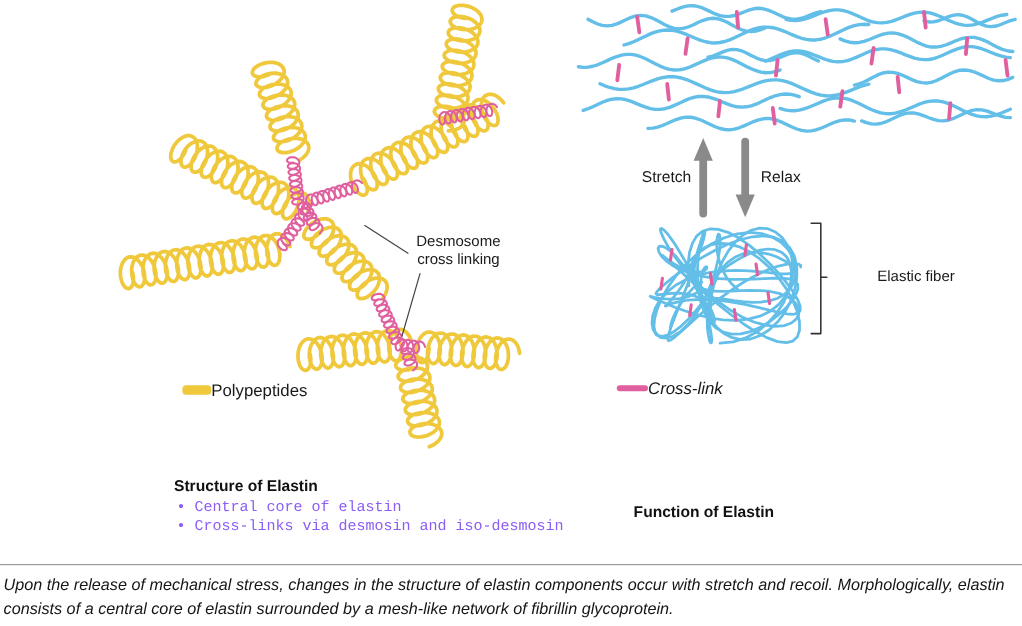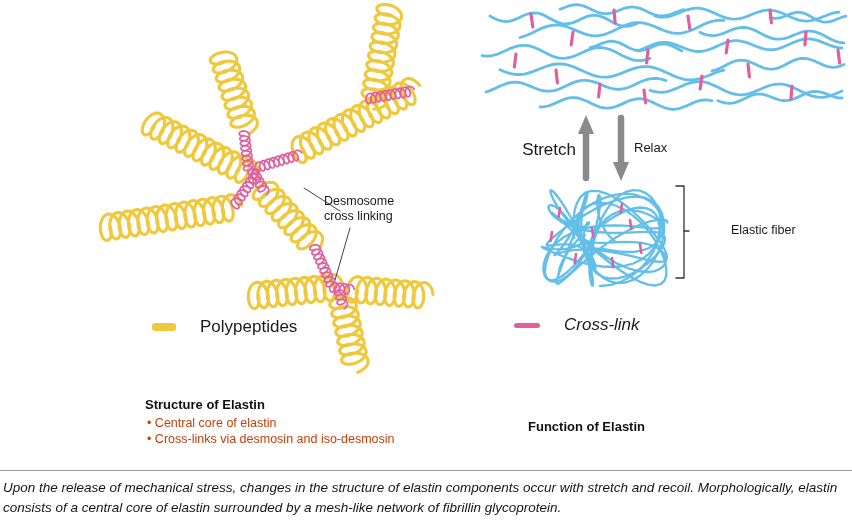--- a/index.html
+++ b/index.html
@@ -2,35 +2,35 @@
 <html><head>
 <meta charset="utf-8">
 <style>
   html,body{margin:0;padding:0;background:#fff;}
   .canvas{
     position:relative;width:852px;height:522px;background:#ffffff;overflow:hidden;
     font-family:"Liberation Sans",sans-serif;color:#1a1a1a;
   }
   #art-svg{position:absolute;left:0;top:0;}
   .lbl{position:absolute;font-size:12.5px;line-height:1.2;color:#1a1a1a;}
-  .desmo{left:324px;top:194px;width:96px;text-align:left;}
-  .stretch{left:504px;top:140px;width:72px;text-align:right;font-size:17px;}
+  .desmo{left:334px;top:194px;width:96px;text-align:center;}
+  .stretch{left:504px;top:140px;width:72px;text-align:right;font-size:13px;}
   .relax{left:634px;top:140px;font-size:13px;}
   .efiber{left:691px;top:223px;font-size:12.5px;margin-left:40px;}
-  .legend{position:absolute;display:flex;align-items:center;gap:24px;font-size:17px;}
+  .legend{position:absolute;display:flex;align-items:center;gap:0;font-size:14px;}
   .legend-poly{left:152px;top:317px;}
   .legend-cross{left:514px;top:315px;font-style:italic;}
   .legend-elastin{left:514px;top:332px;}
   .sw{display:inline-block;border-radius:3px;}
   .sw-poly{width:24px;height:8px;}
   .sw-thin{width:26px;height:5px;}
   .heading{position:absolute;font-size:13px;font-weight:bold;color:#111;}
   .heading-struct{left:145px;top:397px;}
   .heading-func{left:528px;top:419px;}
-  .bullets{position:absolute;left:147px;top:416px;font-size:12.5px;line-height:15.5px;color:#c2410c;}
+  .bullets{position:absolute;left:147px;top:416px;font-size:12.5px;line-height:15.5px;color:#8b5cf6;font-family:Liberation Mono, monospace;}
   .caption{
     position:absolute;left:0;top:470px;width:844px;
     border-top:1px solid #999;padding:7px 20px 0 3px;
     font-size:13.5px;line-height:1.45;color:#151515;font-style:italic;
   }
 </style>
 </head>
 <body>
 
 <div class="canvas">

